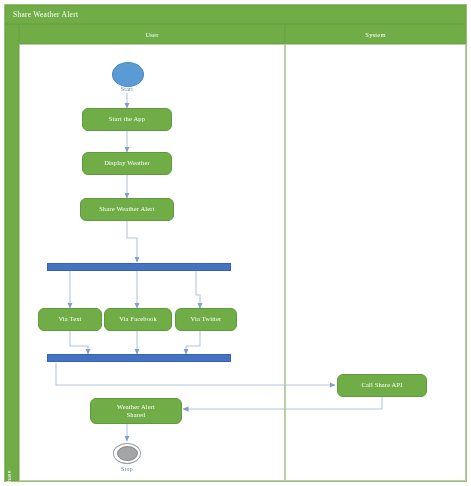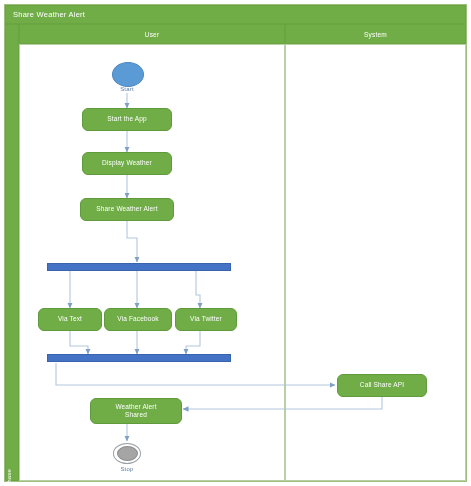--- a/index.html
+++ b/index.html
@@ -7,20 +7,21 @@
     padding: 0;
     background: #ffffff;
     font-family: "Liberation Sans", sans-serif;
   }
   #canvas {
     position: relative;
     width: 471px;
     height: 486px;
     background: #ffffff;
     overflow: hidden;
+    font-family: Liberation Serif, serif;
   }
 
   
   .diagram-frame {
     position: absolute;
     left: 4px;
     top: 4px;
     width: 463px;
     height: 478px;
     box-sizing: border-box;

